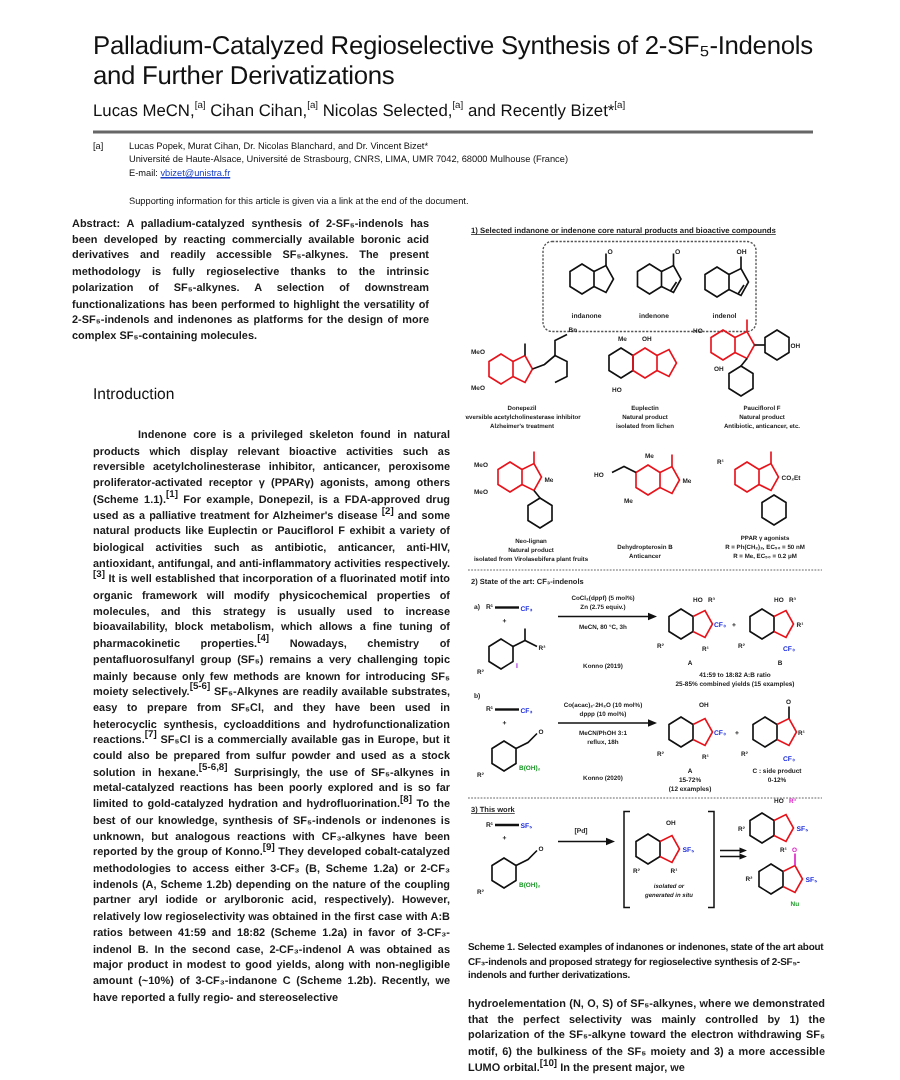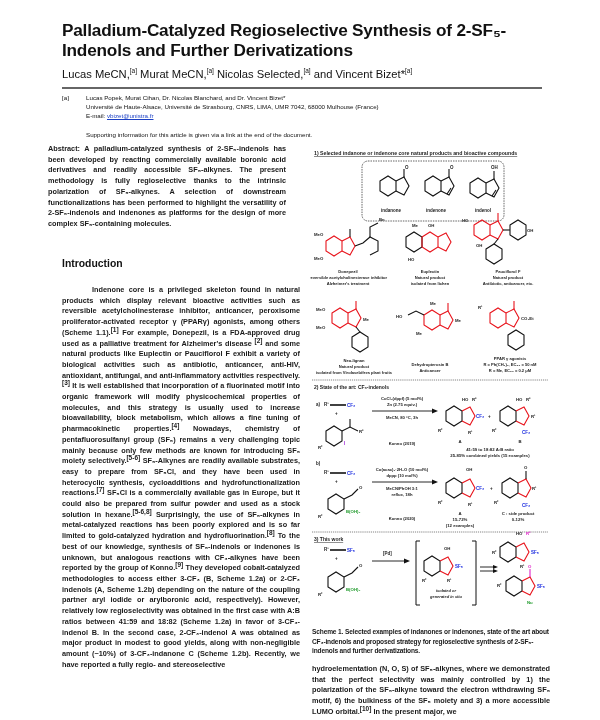--- a/index.html
+++ b/index.html
@@ -1,41 +1,41 @@
 <!DOCTYPE html>
 <html><head>
 <meta charset="utf-8">
 <style>
   html, body { margin:0; padding:0; background:#ffffff; }
   body { width:600px; height:720px; position:relative; overflow:hidden; font-family:"Liberation Sans", sans-serif; color:#111; }
-  .title { position:absolute; left:62px; top:20px; width:500px; font-size:17.2px; font-weight:bold; line-height:20px; letter-spacing:-0.2px; }
+  .title { position:absolute; left:62px; top:20px; width:500px; font-size:17.2px; font-weight:normal; line-height:20px; letter-spacing:-0.2px; }
   .authors { position:absolute; left:62px; top:67px; font-size:11.2px; line-height:14px; }
   .authors sup, .txt sup { font-size:6.5px; vertical-align:super; line-height:0; }
   .rule { position:absolute; left:62px; top:87px; width:480px; height:2px; background:#666; }
   .affil { position:absolute; left:62px; top:93px; font-size:6.2px; line-height:9px; }
   .affil .tag { position:absolute; left:0; top:0; }
   .affil .body { position:absolute; left:24px; top:0; width:460px; white-space:nowrap; }
   .affil a { color:#1a3fc4; text-decoration:underline; }
   .support { position:absolute; left:86px; top:131px; font-size:6.2px; white-space:nowrap; }
   .txt { font-size:7.3px; line-height:10.7px; text-align:justify; font-weight:bold; color:#1a1a1a; }
   .abstract { position:absolute; left:48px; top:144px; width:238px; }
-  .intro-h { position:absolute; left:62px; top:258px; font-size:10.4px; font-weight:bold; }
+  .intro-h { position:absolute; left:62px; top:258px; font-size:10.4px; font-weight:normal; }
   .intro { position:absolute; left:62px; top:285px; width:238px; text-indent:30px; }
   .scheme { position:absolute; left:310px; top:149px; width:240px; height:480px; }
   .scheme-caption { position:absolute; left:312px; top:627px; width:238px; font-size:6.6px; line-height:9.5px; font-weight:bold; letter-spacing:-0.15px; color:#1a1a1a; }
   .right-text { position:absolute; left:312px; top:664px; width:238px; }
   .lbl { font-family:"Liberation Sans", sans-serif; font-weight:bold; fill:#222; }
 </style>
 </head>
 <body>
 
 <div class="title">Palladium-Catalyzed Regioselective Synthesis of 2-SF₅-Indenols and Further Derivatizations</div>
 
 <div class="authors">
-  <span>Lucas MeCN,</span><sup>[a]</sup><span> Murat MeCN,</span><sup>[a]</sup><span> Nicolas Selected,</span><sup>[a]</sup><span> and Vincent Bizet*</span><sup>[a]</sup>
+  <span>Lucas MeCN,</span><sup>[a]</sup><span> Cihan Cihan,</span><sup>[a]</sup><span> Nicolas Selected,</span><sup>[a]</sup><span> and Recently Bizet*</span><sup>[a]</sup>
 </div>
 
 <div class="rule"></div>
 
 <div class="affil">
   <div class="tag">[a]</div>
   <div class="body">
     <div>Lucas Popek, Murat Cihan, Dr. Nicolas Blanchard, and Dr. Vincent Bizet*</div>
     <div>Université de Haute-Alsace, Université de Strasbourg, CNRS, LIMA, UMR 7042, 68000 Mulhouse (France)</div>
     <div><span>E-mail: </span><a>vbizet@unistra.fr</a></div>

